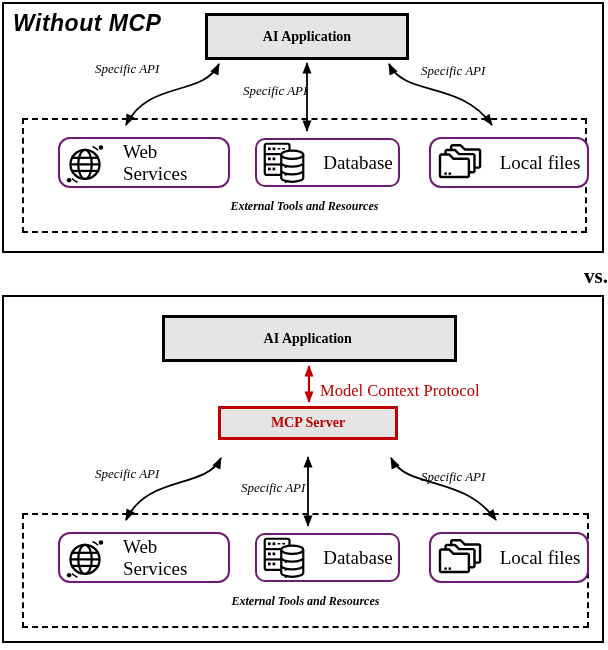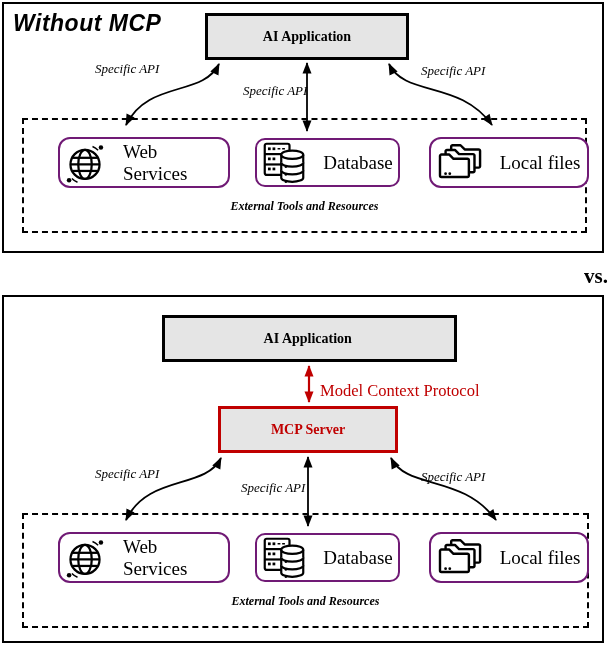--- a/index.html
+++ b/index.html
@@ -114,21 +114,21 @@
 
   <div id="panel-with" class="panel"></div>
 
 
   <div class="solid-box" style="left:162px;top:315px;width:295px;height:47px;">
     <span>AI Application</span>&nbsp;
   </div>
 
   <div id="protocol-label">Model Context Protocol</div>
 
-  <div class="solid-box red-border red-text" style="left:218px;top:406px;width:180px;height:47px;">
+  <div class="solid-box red-border red-text" style="left:218px;top:406px;width:180px;height:34px;">
     <span>MCP Server</span>
   </div>
 
   <div class="api-label" style="left:95px;top:466px;">Specific API</div>
   <div class="api-label" style="left:241px;top:480px;">Specific API</div>
   <div class="api-label" style="left:421px;top:469px;">Specific API</div>
 
   <div class="dashed-box" style="left:22px;top:513px;width:567px;height:115px;"></div>
 
   <div class="tool-box" style="left:38px;top:532px;width:172px;height:51px;">

